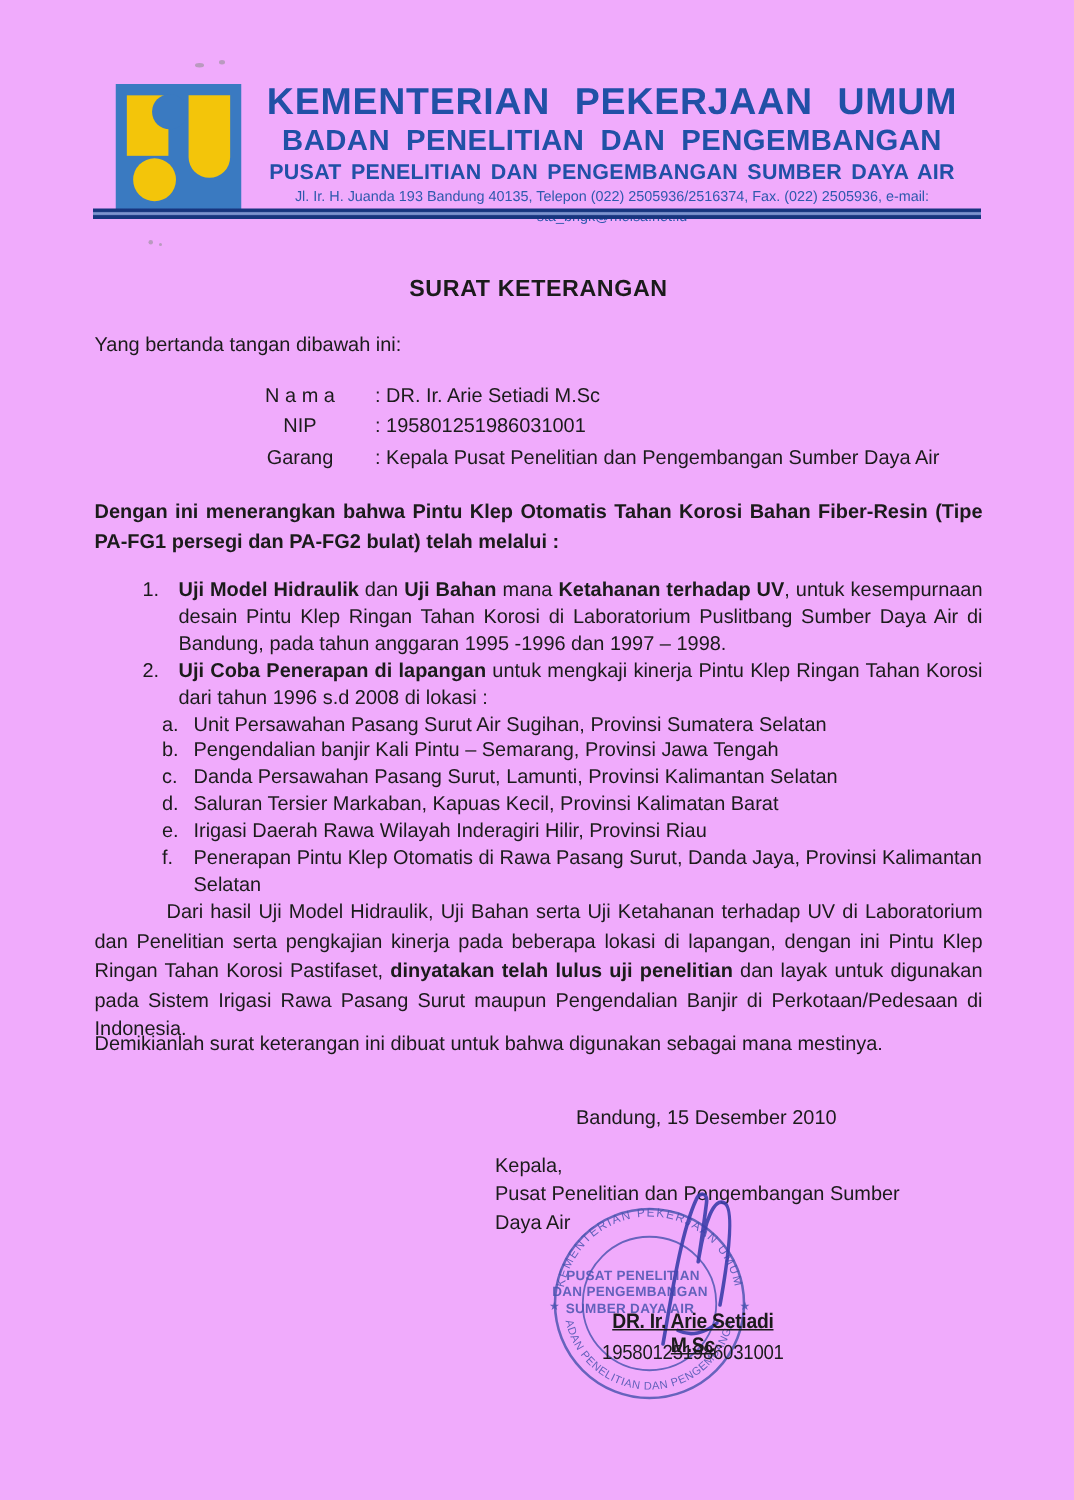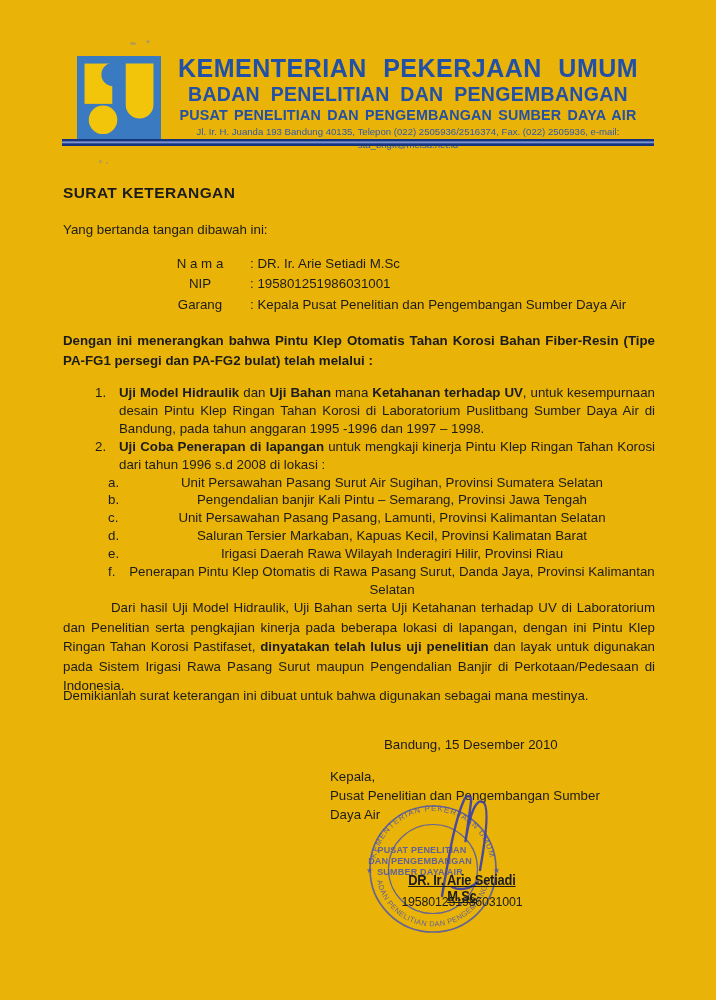--- a/index.html
+++ b/index.html
@@ -1,45 +1,45 @@
 <!DOCTYPE html>
 <html><head>
 <meta charset="utf-8">
 <style>
   html,body{margin:0;padding:0;background:#e8e8e6;}
-  .page{position:relative;width:716px;height:1000px;margin:0 auto;background:#eab308;
+  .page{position:relative;width:716px;height:1000px;margin:0 auto;background:#f0abfc;
         font-family:"Liberation Sans",sans-serif;color:#1b1b1b;overflow:hidden;}
   
   .header-logo{position:absolute;left:77px;top:56px;width:84px;height:84px;}
   .header-text{position:absolute;left:158px;top:54px;width:500px;text-align:center;color:#2150a6;}
   .h1{font-size:25px;font-weight:700;word-spacing:9px;letter-spacing:.5px;line-height:29px;}
   .h2{font-size:19.5px;font-weight:700;word-spacing:5px;letter-spacing:.3px;line-height:23px;}
   .h3{font-size:14.3px;font-weight:700;word-spacing:2px;letter-spacing:.2px;line-height:17px;margin-top:1px;}
   .h4{font-size:9.6px;line-height:13px;color:#2e59ad;margin-top:1px;}
   .rule{position:absolute;left:62px;right:62px;top:139px;height:7px;
         background:linear-gradient(180deg,#17357f 0%,#17357f 28%,#7e94cf 40%,#7e94cf 56%,#17357f 68%,#17357f 100%);}
   
-  .title{position:absolute;left:63px;width:592px;top:184px;
+  .title{position:absolute;left:63px;width:592px;top:184px;text-align:center;
          font-weight:700;font-size:15.5px;letter-spacing:.4px;}
   .yang{position:absolute;left:63px;top:222px;font-size:13.3px;}
   .identity{position:absolute;left:150px;top:254px;font-size:13.3px;line-height:20.4px;}
   .id-row{display:flex;}
   .id-label{width:100px;flex:0 0 100px;text-align:center;}
   .para{font-size:13.3px;line-height:19.5px;text-align:justify;}
   .para1{position:absolute;left:63px;width:592px;top:331px;font-weight:bold;}
   .para2{position:absolute;left:63px;width:592px;top:598px;text-indent:48px;}
   .closing{position:absolute;left:63px;top:688px;font-size:13.3px;}
   .list{position:absolute;left:63px;width:592px;top:384px;font-size:13.3px;line-height:17.9px;}
   .li{display:flex;padding-left:32px;}
   .li-num{flex:0 0 24px;}
   .li-body{flex:1;text-align:justify;}
   .subs{margin-left:-11px;}
   .sub{display:flex;text-align:left;}
   .sub-letter{flex:0 0 21px;}
-  .sub-text{flex:1;text-align:center;}
+  .sub-text{flex:1;}
   b{font-weight:700;}
   
   .date{position:absolute;left:384px;top:737px;font-size:13.3px;}
   .kepala{position:absolute;left:330px;top:767px;width:272px;text-align:left;
           font-size:13.3px;line-height:19px;}
   .stamp{position:absolute;left:352px;top:792px;width:170px;height:150px;pointer-events:none;}
   .sig-name{position:absolute;left:392px;top:872px;width:152px;text-align:center;font-weight:700;
             font-size:14px;text-decoration:underline;letter-spacing:-.2px;
             transform:scaleX(.92);transform-origin:left;}
   .sig-nip{position:absolute;left:392px;top:894px;width:152px;text-align:center;font-size:13.5px;
@@ -110,21 +110,21 @@
           <div class="sub">
             <span class="sub-letter">a.</span>
             <span class="sub-text">Unit Persawahan Pasang Surut Air Sugihan, Provinsi Sumatera Selatan</span>
           </div>
           <div class="sub">
             <span class="sub-letter">b.</span>
             <span class="sub-text">Pengendalian banjir Kali Pintu – Semarang, Provinsi Jawa Tengah</span>
           </div>
           <div class="sub">
             <span class="sub-letter">c.</span>
-            <span class="sub-text">Unit Persawahan Pasang Pasang, Lamunti, Provinsi Kalimantan Selatan</span>
+            <span class="sub-text">Danda Persawahan Pasang Surut, Lamunti, Provinsi Kalimantan Selatan</span>
           </div>
           <div class="sub">
             <span class="sub-letter">d.</span>
             <span class="sub-text">Saluran Tersier Markaban, Kapuas Kecil, Provinsi Kalimatan Barat</span>
           </div>
           <div class="sub">
             <span class="sub-letter">e.</span>
             <span class="sub-text">Irigasi Daerah Rawa Wilayah Inderagiri Hilir, Provinsi Riau</span>
           </div>
           <div class="sub">

